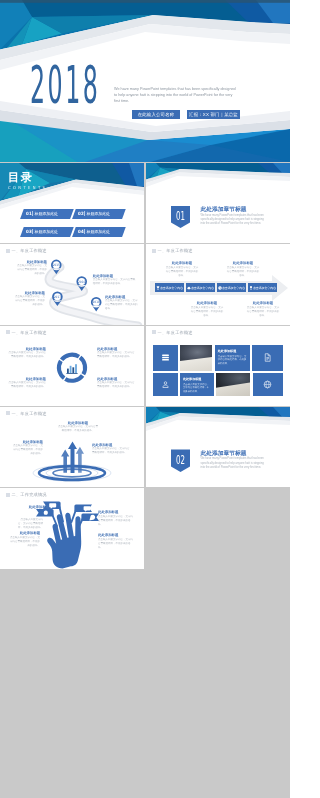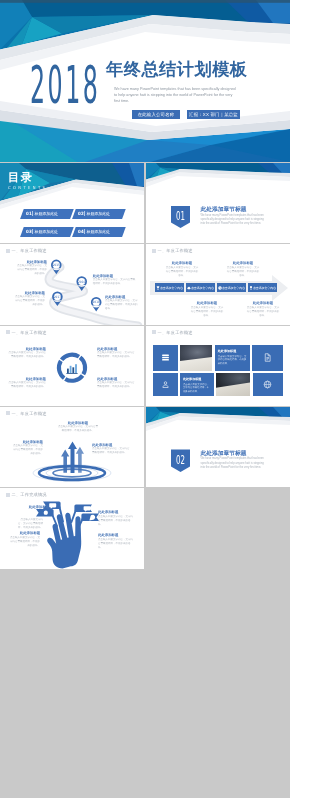--- a/index.html
+++ b/index.html
@@ -114,21 +114,20 @@
       <polygon points="0,121 12,121 78,162 0,162" fill="#17a0be"></polygon>
       <polygon points="12,121 148,140 105,162 78,162" fill="#1a93c6"></polygon>
       <polygon points="148,140 211,145 150,162 85,162" fill="#1f7fc4"></polygon>
       <polygon points="211,145 290,129 290,162 160,162" fill="#0a68ab"></polygon>
       <polygon points="211,145 290,162 150,162" fill="#1268ad"></polygon>
 
       <polygon points="0,110 152,132 290,120 290,129 148,140 0,121" fill="#dbe0e7"></polygon>
       <polygon points="0,101 156,126 290,111 290,120 152,132 0,110" fill="#eef0f4"></polygon>
     </svg>
     <div class="t-year">2018</div>
-    <div class="t-head">年终总结计划模板</div>
     <div class="t-sub">We have many PowerPoint templates that has been specifically designed to help anyone hatt is stepping into the world of PowerPoint for the very first time.</div>
     <div class="t-btn" id="t-btn1">在此输入公司名称</div>
     <div class="t-btn" id="t-btn2">汇报：XX 部门｜某总监</div>
   </div>
 
   <div class="g" id="s1" style="left:0;top:163px">
     <svg class="in" viewBox="0 0 144 80.4" preserveAspectRatio="none">
       <rect width="144" height="80.4" fill="#ffffff"></rect>
       <polygon points="0,0 144,0 144,24 76,16.5 0,38" fill="#1576a8"></polygon>
       <polygon points="17,0 144,0 144,24 76,16.5 26,6" fill="#0e5f8e"></polygon>

